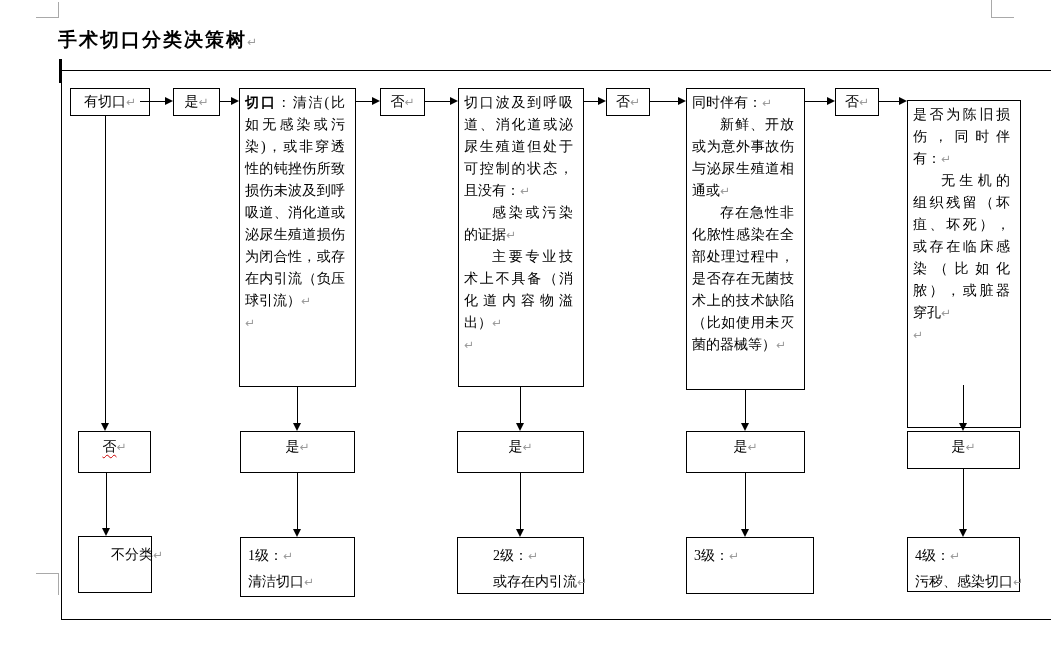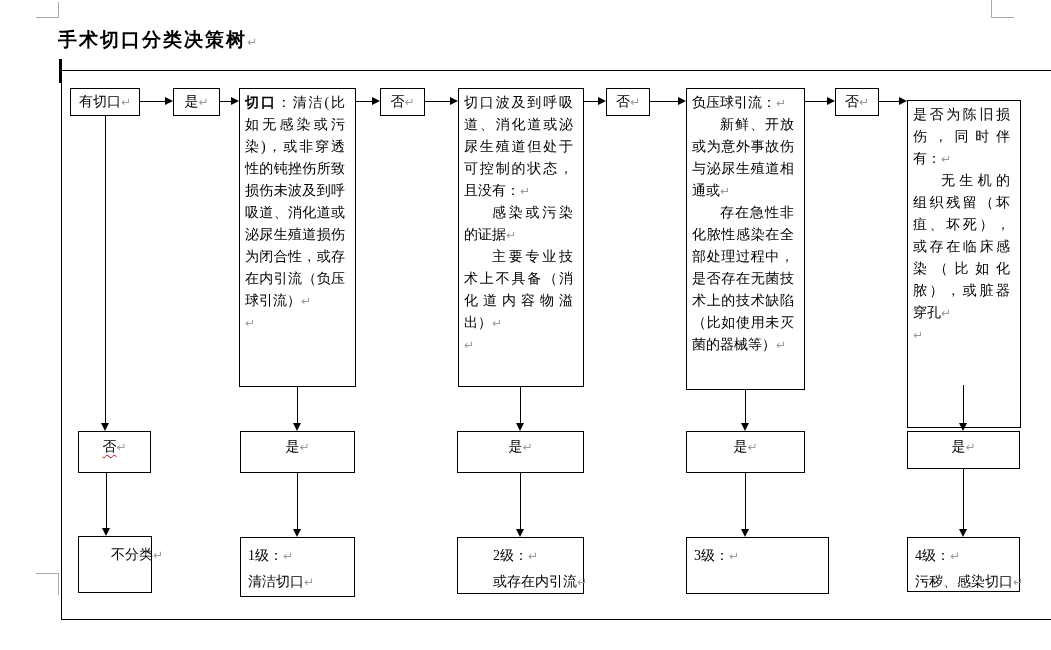--- a/index.html
+++ b/index.html
@@ -51,42 +51,42 @@
   <div class="mark" style="left:8px;top:573px;width:23px;height:1px;"></div>
   <div class="mark" style="left:30px;top:573px;width:1px;height:22px;"></div>
 
   <div id="title"><span>手术切口分类决策树</span><span class="pc">↵</span></div>
 
   <div id="anchor"></div>
   <span class="pc stray-pilcrow">↵</span>
 
   <div id="frame"></div>
 
-  <div class="box small" style="left:42px;top:88px;width:70px;height:28px;"><span>有切口</span><span class="pc">↵</span></div>
+  <div class="box small" style="left:42px;top:88px;width:80px;height:28px;"><span>有切口</span><span class="pc">↵</span></div>
 
   <div class="box small" style="left:145px;top:88px;width:47px;height:28px;"><span>是</span><span class="pc">↵</span></div>
 
   <div class="box big" style="left:211px;top:88px;width:117px;height:299px;">
     <p><b class="lead">切口</b><span>：清洁(比如无感染或污染)，或非穿透性的钝挫伤所致损伤未波及到呼吸道、消化道或泌尿生殖道损伤为闭合性，或存在内引流（负压球引流）</span><span class="pc">↵</span></p>
     <p><span class="pc">↵</span></p>
   </div>
 
   <div class="box small" style="left:352px;top:88px;width:45px;height:28px;"><span>否</span><span class="pc">↵</span></div>
 
   <div class="box big" style="left:430px;top:88px;width:126px;height:299px;">
     <p><span>切口波及到呼吸道、消化道或泌尿生殖道但处于可控制的状态，且没有：</span><span class="pc">↵</span></p>
     <p class="ind"><span>感染或污染的证据</span><span class="pc">↵</span></p>
     <p class="ind"><span>主要专业技术上不具备（消化道内容物溢出）</span><span class="pc">↵</span></p>
     <p><span class="pc">↵</span></p>
   </div>
 
   <div class="box small" style="left:578px;top:88px;width:44px;height:28px;"><span>否</span><span class="pc">↵</span></div>
 
   <div class="box big" style="left:658px;top:88px;width:119px;height:302px;">
-    <p><span>负压球引流：</span><span class="pc">↵</span></p>
+    <p><span>同时伴有：</span><span class="pc">↵</span></p>
     <p class="ind"><span>新鲜、开放或为意外事故伤与泌尿生殖道相通或</span><span class="pc">↵</span></p>
     <p class="ind"><span>存在急性非化脓性感染在全部处理过程中，是否存在无菌技术上的技术缺陷（比如使用未灭菌的器械等）</span><span class="pc">↵</span></p>
   </div>
 
   <div class="box small" style="left:807px;top:88px;width:44px;height:28px;"><span>否</span><span class="pc">↵</span></div>
 
   <div class="box big" style="left:879px;top:100px;width:114px;height:328px;">
     <p><span>是否为陈旧损伤，同时伴有：</span><span class="pc">↵</span></p>
     <p class="ind"><span>无生机的组织残留（坏疽、坏死），或存在临床感染（比如化脓），或脏器穿孔</span><span class="pc">↵</span></p>
     <p><span class="pc">↵</span></p>
@@ -109,21 +109,21 @@
   <div class="box result" style="left:212px;top:537px;width:115px;height:60px;">
     <div><span>1级：</span><span class="pc">↵</span></div>
     <div><span>清洁切口</span><span class="pc">↵</span></div>
   </div>
 
   <div class="box result" style="left:429px;top:537px;width:127px;height:57px;padding-left:35px;">
     <div><span>2级：</span><span class="pc">↵</span></div>
     <div><span>或存在内引流</span><span class="pc">↵</span></div>
   </div>
 
-  <div class="box result" style="left:658px;top:537px;width:143px;height:57px;">
+  <div class="box result" style="left:658px;top:537px;width:128px;height:57px;">
     <div><span>3级：</span><span class="pc">↵</span></div>
   </div>
 
   <div class="box result" style="left:879px;top:537px;width:113px;height:55px;">
     <div><span>4级：</span><span class="pc">↵</span></div>
     <div><span>污秽、感染切口</span><span class="pc">↵</span></div>
   </div>
 
   <div class="hline" style="left:112px;top:101px;width:26px;"></div>
   <div class="arr-r" style="left:137px;top:97px;"></div>

